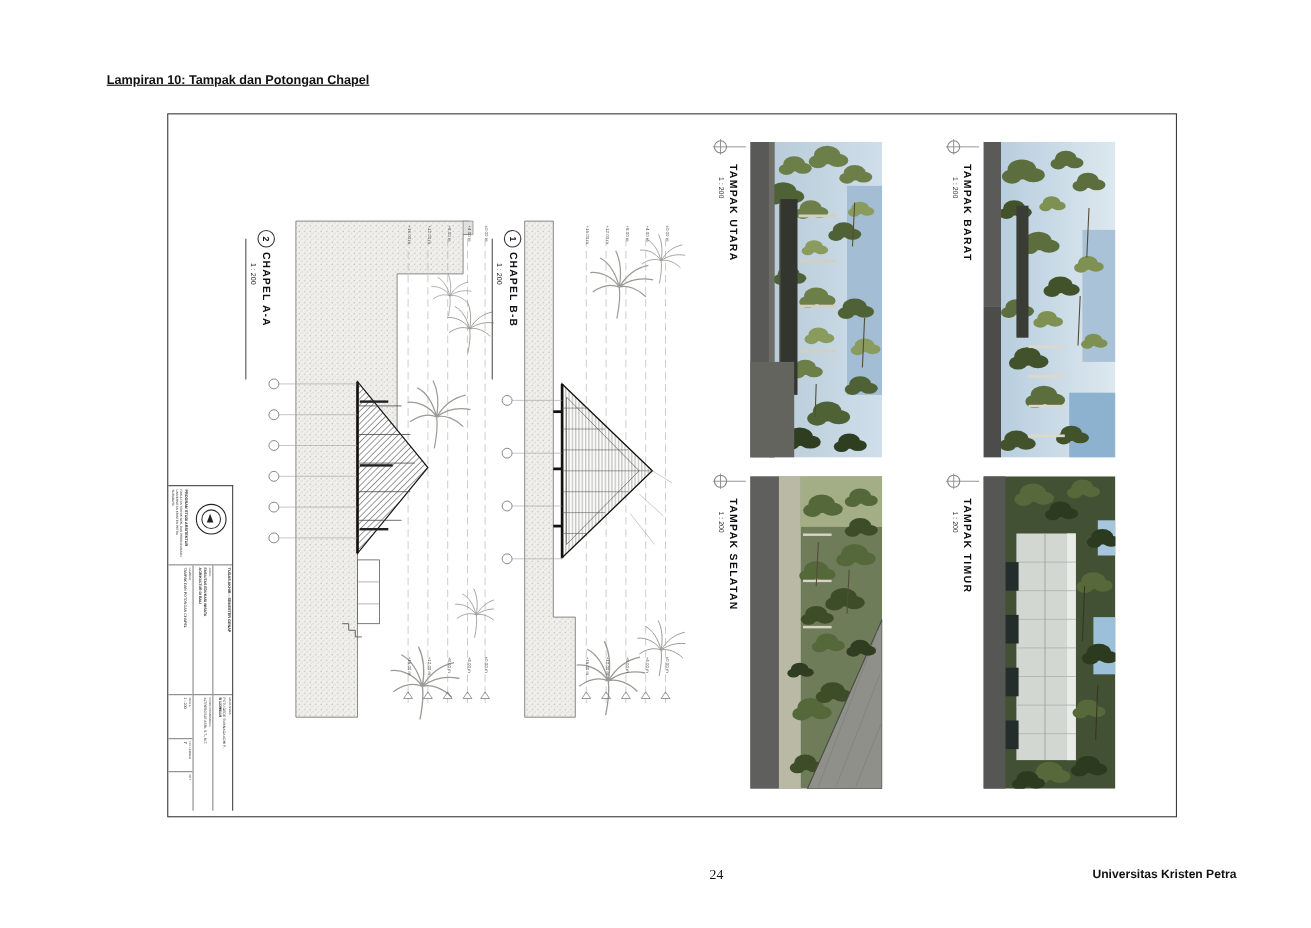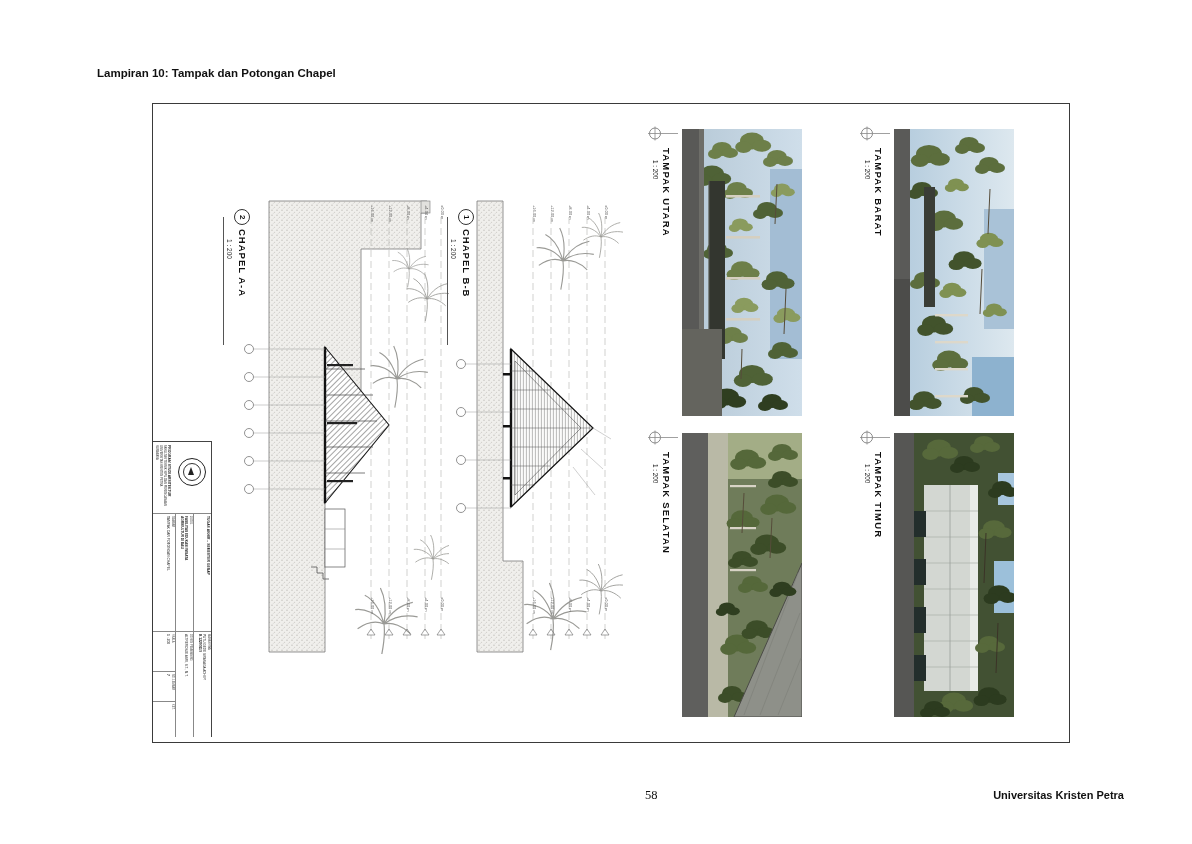--- a/index.html
+++ b/index.html
@@ -2,21 +2,21 @@
 <html><head>
 <meta charset="utf-8">
 <style>
   html,body{margin:0;padding:0;}
   body{
     width:1192px;height:844px;background:#ffffff;position:relative;
     font-family:"Liberation Sans",sans-serif;color:#111;overflow:hidden;
   }
   .vtext{writing-mode:vertical-rl;white-space:nowrap;}
   
-  #page-header{position:absolute;left:97px;top:67px;font-size:11.5px;font-weight:bold;}
+  #page-header{position:absolute;left:97px;top:67px;font-size:11.5px;font-weight:bold;text-decoration:underline;}
   #page-number{position:absolute;left:645px;top:788px;font-family:"Liberation Serif",serif;font-size:12.5px;}
   #footer-right{position:absolute;right:68px;top:789px;font-size:11px;font-weight:bold;}
   
   #sheet{position:absolute;left:152px;top:103px;width:916px;height:638px;border:1px solid #3a3a3a;background:#fff;}
   
   .sec-label{position:absolute;display:flex;}
   .sec-rule{width:0;border-left:1px solid #555;height:128px;margin-top:8px;}
   .sec-scale{font-size:6.5px;color:#222;margin-top:30px;margin-left:2px;}
   .sec-main{display:flex;flex-direction:column;align-items:center;margin-left:1px;}
   .sec-num{width:14px;height:14px;border:1.2px solid #333;border-radius:50%;display:flex;align-items:center;justify-content:center;font-size:8px;font-weight:bold;}
@@ -518,14 +518,14 @@
     <div class="tb-cell tb-lines" style="left:0;top:230px;width:22px;height:30px;border-left:none;">
       <span class="vtext tb-label">NO. LEMBAR</span>
       <span class="vtext tb-strong" style="font-size:3.6px">7</span>
     </div>
     <div class="tb-cell tb-lines" style="left:0;top:260px;width:22px;height:35px;border-left:none;border-bottom:none;">
       <span class="vtext tb-label">KET.</span>
     </div>
   </div>
 </div>
 
-<div id="page-number">58</div>
+<div id="page-number">24</div>
 <div id="footer-right">Universitas Kristen Petra</div>
 
 </body></html>

